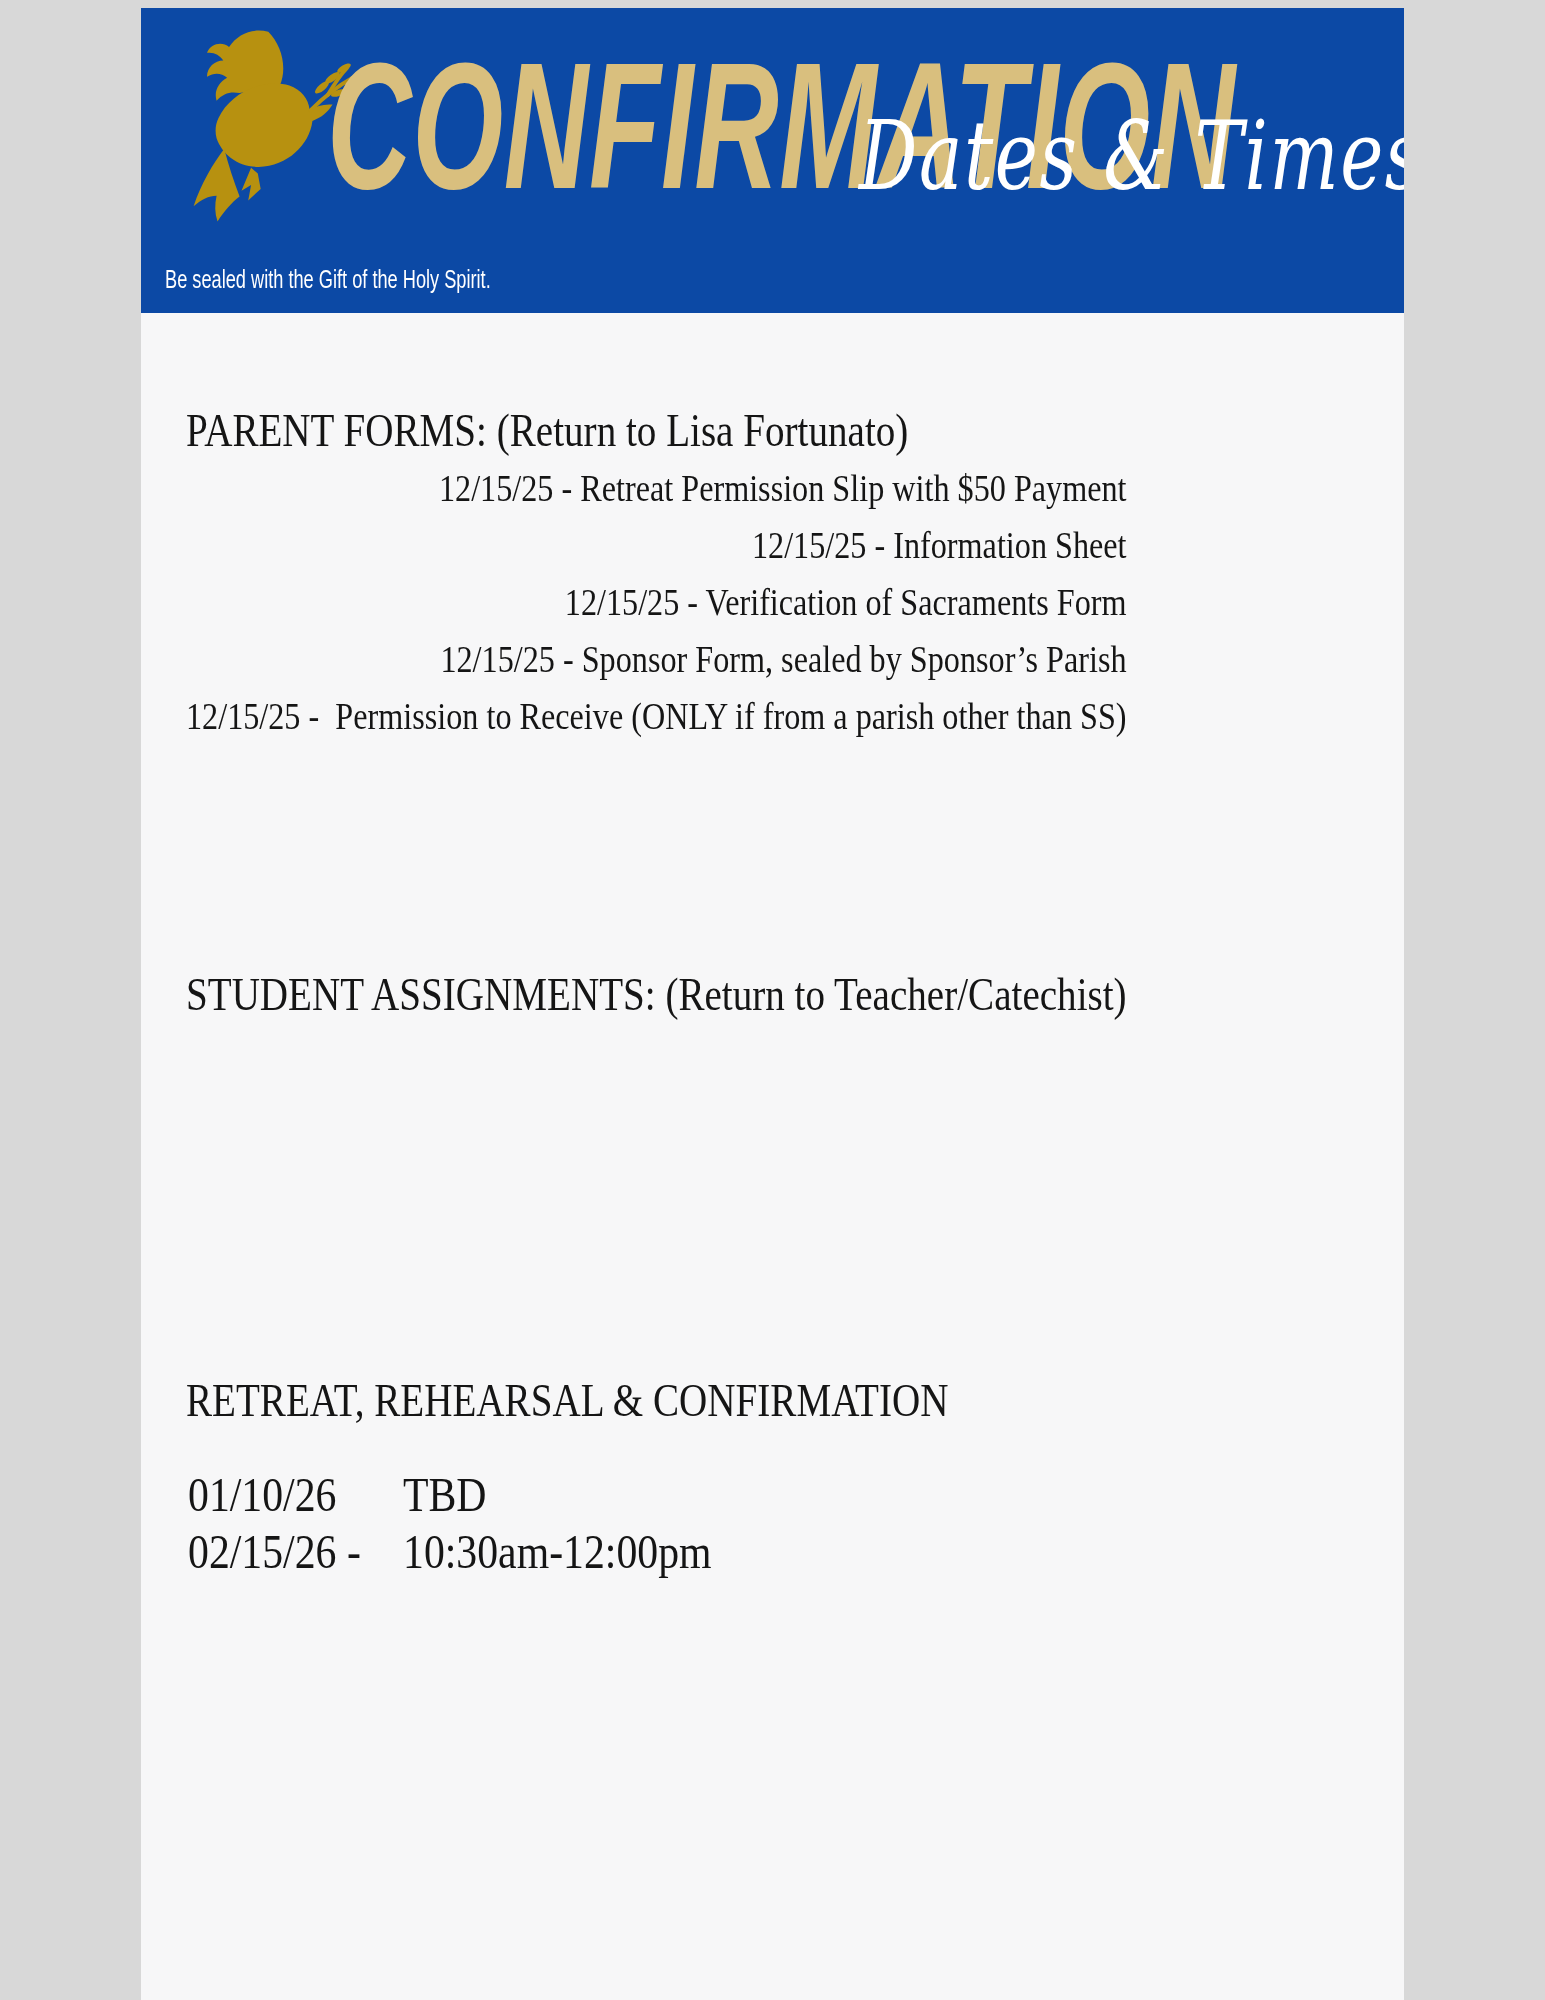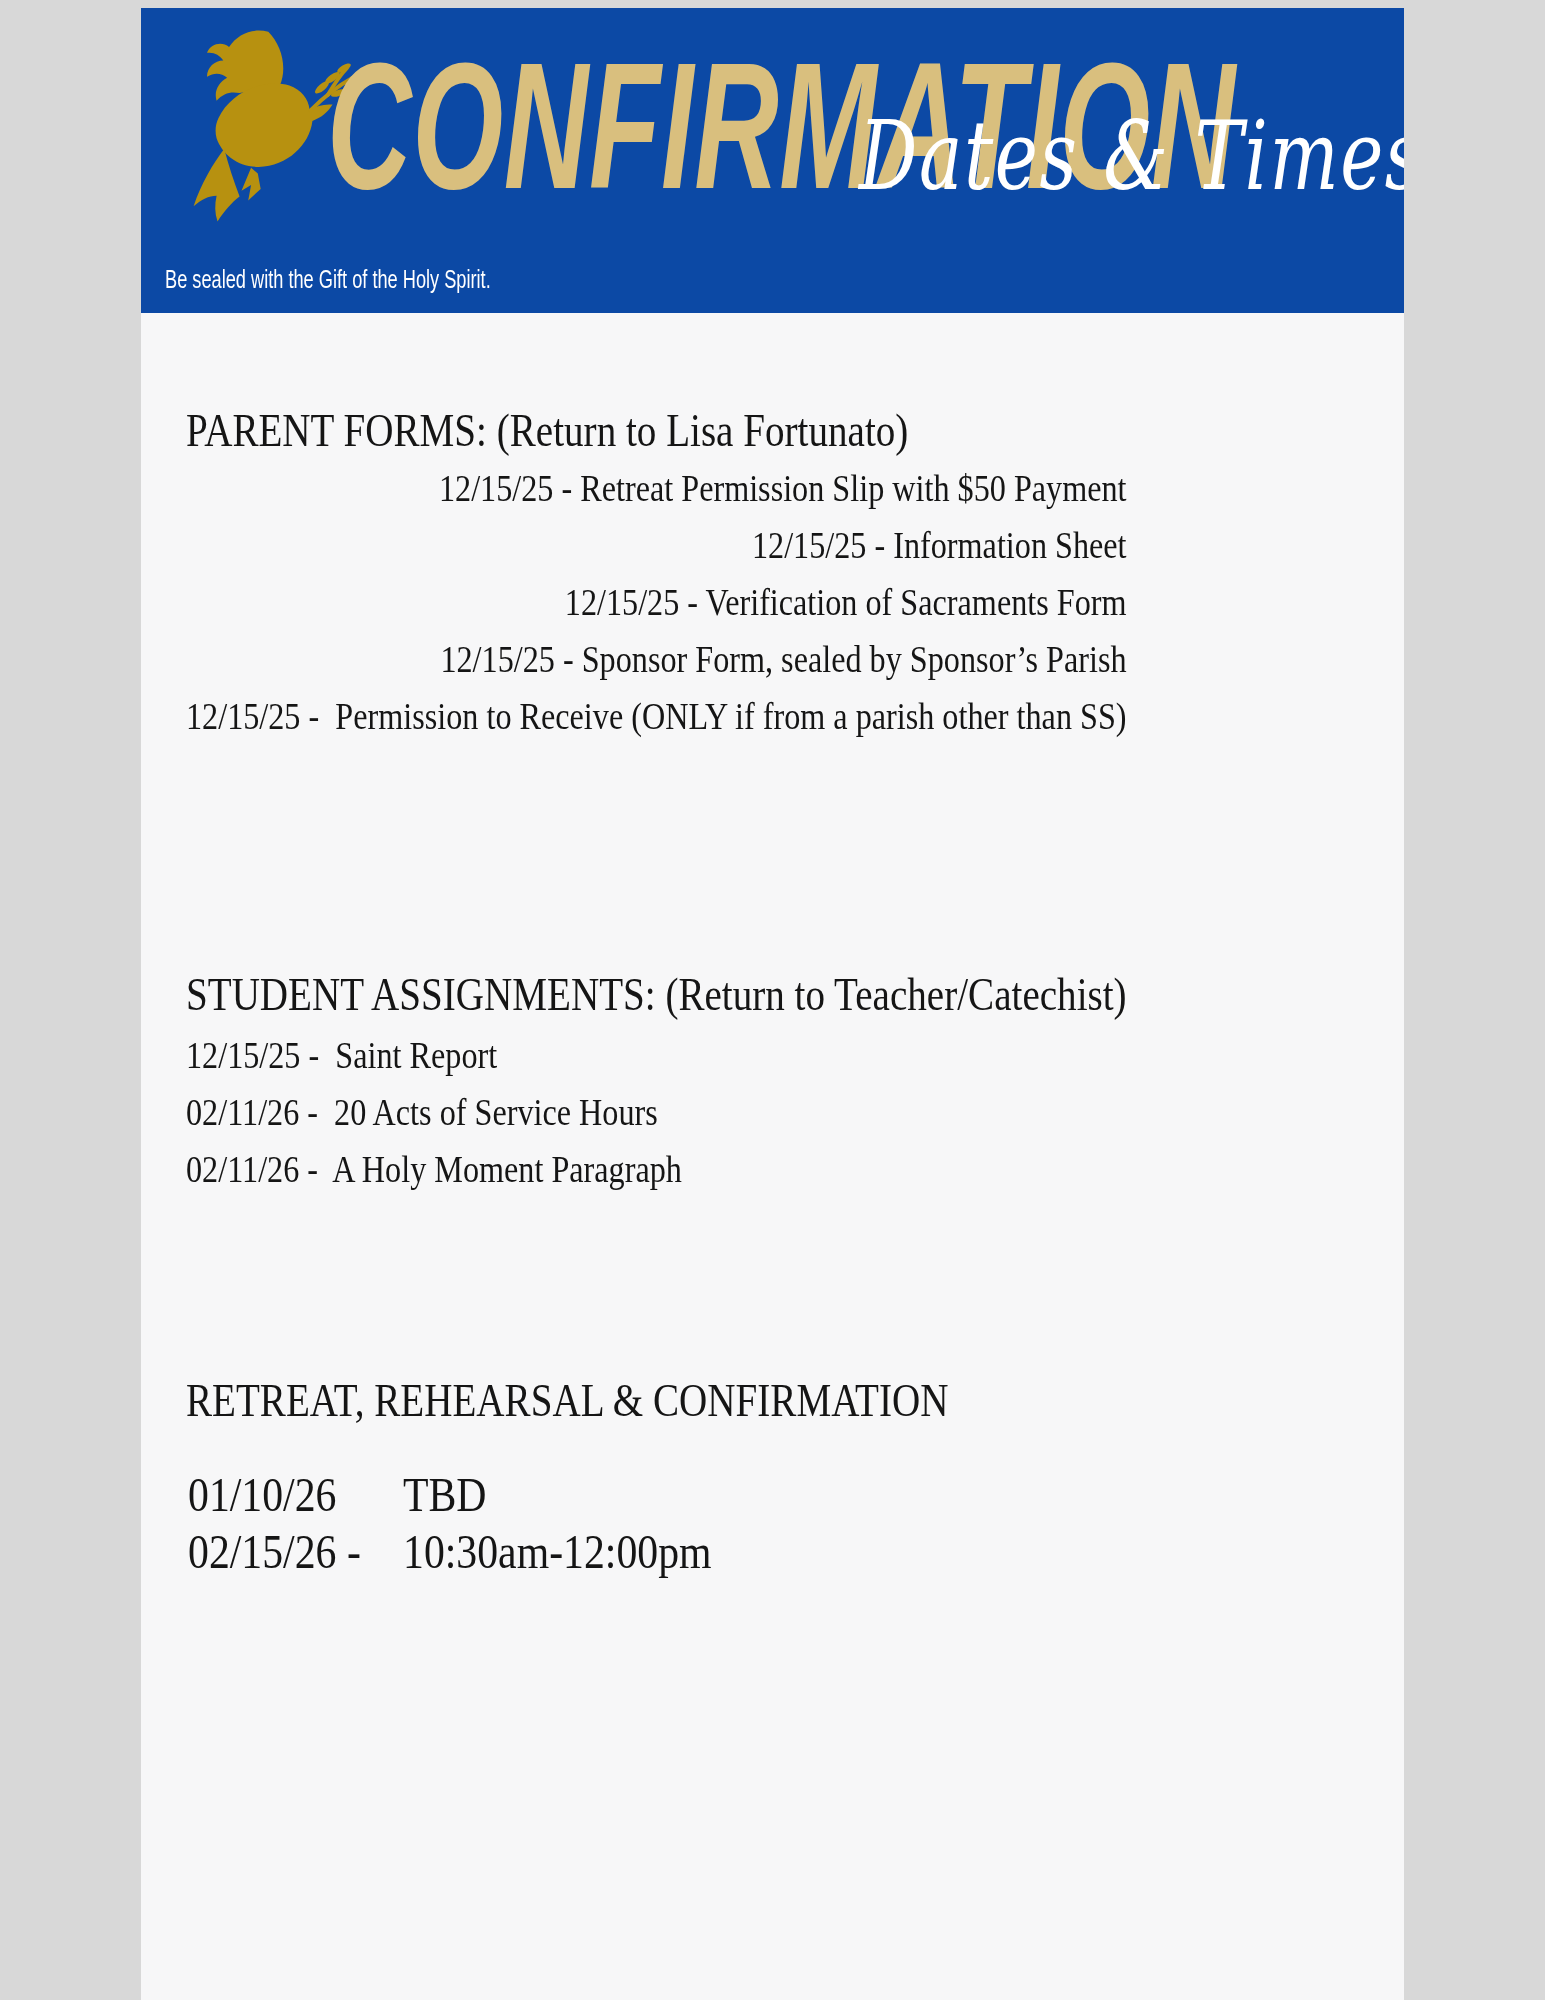--- a/index.html
+++ b/index.html
@@ -436,25 +436,20 @@
   <div class="heading" style="top:398px;">PARENT FORMS: (Return to Lisa Fortunato)</div>
   <div class="list" style="top:452px;text-align:right;">
     <div class="item">12/15/25 - Retreat Permission Slip with $50 Payment</div>
     <div class="item">12/15/25 - Information Sheet</div>
     <div class="item">12/15/25 - Verification of Sacraments Form</div>
     <div class="item">12/15/25 - Sponsor Form, sealed by Sponsor’s Parish</div>
     <div class="item">12/15/25 -  Permission to Receive (ONLY if from a parish other than SS)</div>
   </div>
 
   <div class="heading" style="top:962px;">STUDENT ASSIGNMENTS: (Return to Teacher/Catechist)</div>
-  <div class="list" style="top:1019px;">
-    <div class="item">12/15/25 -  Saint Report</div>
-    <div class="item">02/11/26 -  20 Acts of Service Hours</div>
-    <div class="item">02/11/26 -  A Holy Moment Paragraph</div>
-  </div>
 
   <div class="heading" style="top:1368px;">RETREAT, REHEARSAL &amp; CONFIRMATION</div>
   <div class="sched" style="top:1458px;">
     <div class="srow">
       <div class="c1"><span class="cx">01/10/26</span></div>
       <div class="c2"><span class="cx">TBD</span></div>
     </div>
     <div class="srow">
       <div class="c1"><span class="cx">02/15/26 -</span></div>
       <div class="c2"><span class="cx">10:30am-12:00pm</span></div>

